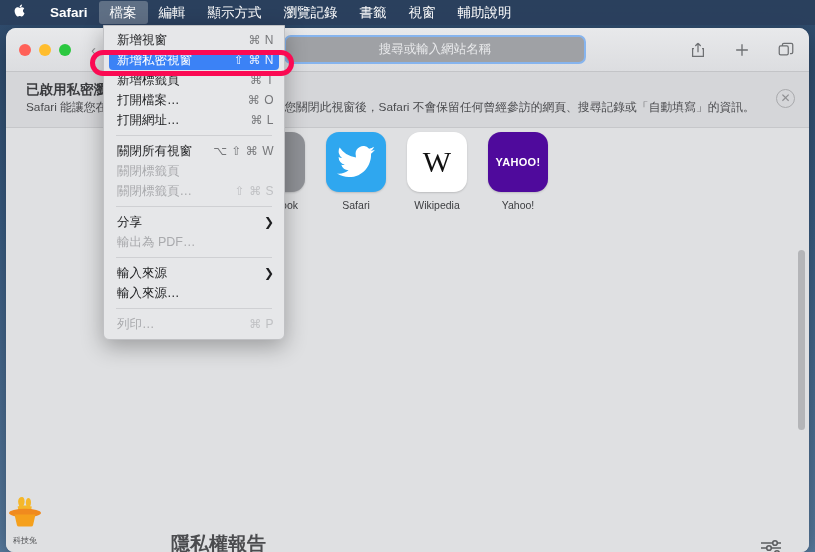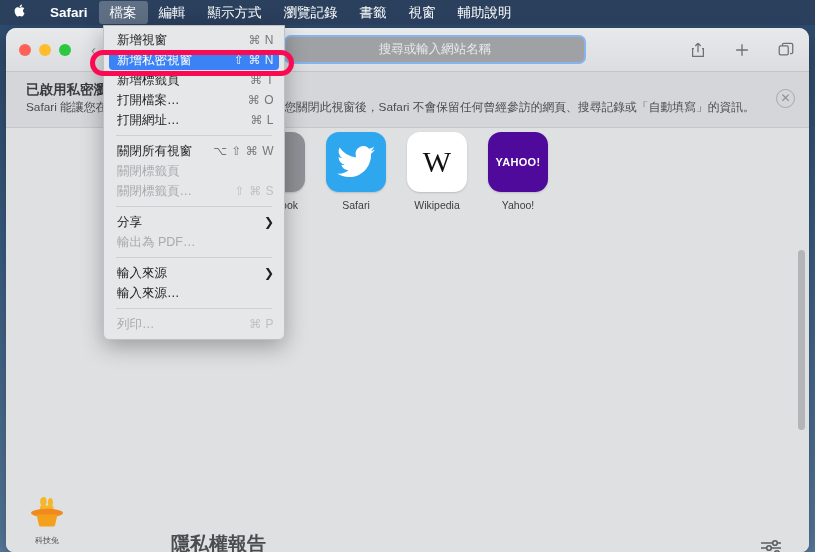--- a/index.html
+++ b/index.html
@@ -118,21 +118,21 @@
     position: absolute; left: 165px; top: 503px;
     font-size: 19px; font-weight: bold; color: #4b4c4f;
   }
   .sliders-btn {
     position: absolute; right: 25px; top: 508px;
     width: 26px; height: 24px; color: #5c5d60;
   }
 
   
   .app-icon {
-    position: absolute; left: 26px; bottom: 6px; width: 42px; text-align:center;
+    position: absolute; left: 4px; bottom: 6px; width: 42px; text-align:center;
   }
   .app-icon .lbl { font-size: 8px; color:#4c4d50; margin-top:1px; }
 
   
   .scrollbar {
     position: absolute; right: 4px; top: 122px; width: 7px; height: 180px;
     background: #b4b5b8; border-radius: 4px;
   }
 
   

